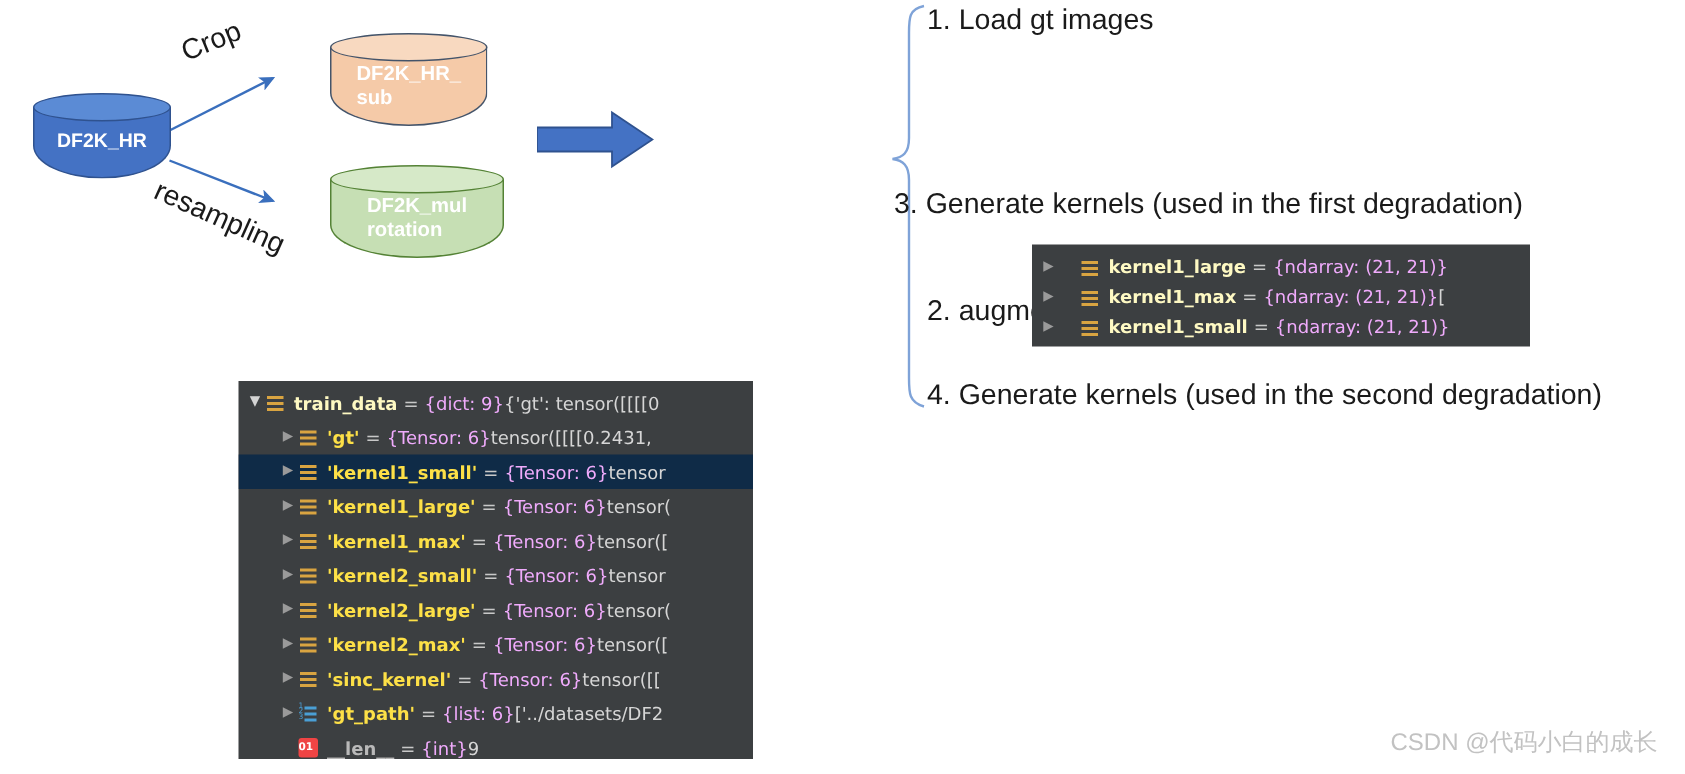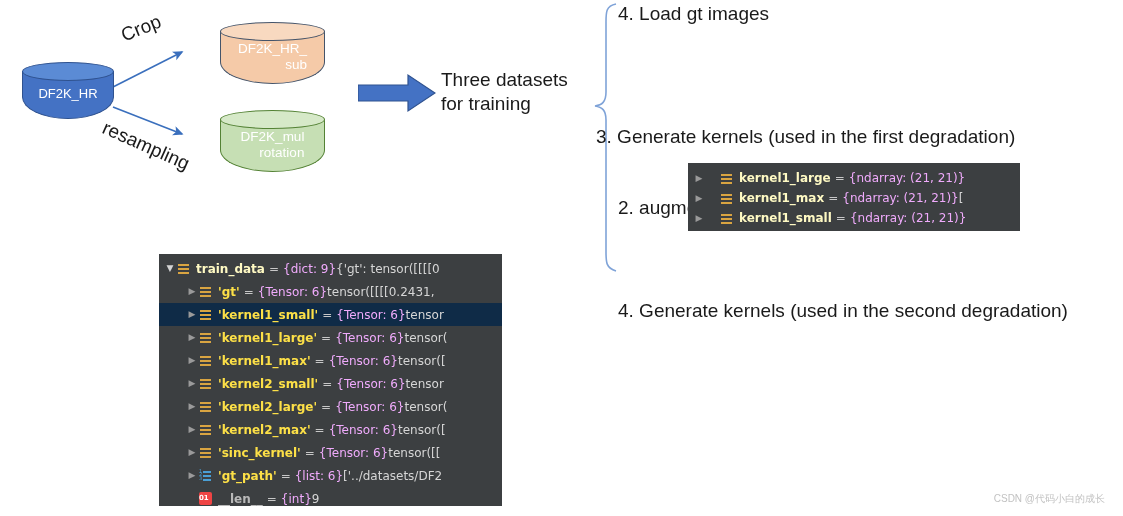--- a/index.html
+++ b/index.html
@@ -21,23 +21,23 @@
     width: 1123px;
     height: 516px;
   }
 
   
   .cyl {
     position: absolute;
     display: flex;
     align-items: center;
     justify-content: center;
-    text-align: right;
+    text-align: left;
     color: #ffffff;
-    font-weight: normal;
+    font-weight: bold;
     line-height: 1.15;
     box-sizing: border-box;
   }
   .cyl .cyl-body {
     position: absolute;
     left: 0; right: 0;
     top: 9px; bottom: 0;
     border-left: 1.6px solid #1f3864;
     border-right: 1.6px solid #1f3864;
     border-bottom: 1.6px solid #1f3864;
@@ -71,21 +71,21 @@
   #cyl-sub {
     left: 220px; top: 22px;
     width: 105px; height: 62px;
     font-size: 13.5px;
   }
   #cyl-sub .cyl-body { background: #f5caa8; border-color: #44546a; }
   #cyl-sub .cyl-top  { background: #f8d9c0; border-color: #44546a; }
 
   #cyl-multi {
     left: 220px; top: 110px;
-    width: 105px; height: 62px;
+    width: 116px; height: 62px;
     font-size: 13.5px;
   }
   #cyl-multi .cyl-body { background: #c6dfb4; border-color: #548235; }
   #cyl-multi .cyl-top  { background: #d6e9c8; border-color: #548235; }
 
   
   .arrow-label {
     position: absolute;
     font-size: 19px;
     color: #1a1a1a;
@@ -115,21 +115,21 @@
   
   .step {
     position: absolute;
     font-size: 19px;
     color: #1a1a1a;
     white-space: nowrap;
   }
   #step-1 { left: 618px; top: 3px; }
   #step-2 { left: 618px; top: 197px; }
   #step-3 { left: 596px; top: 126px; }
-  #step-4 { left: 618px; top: 253px; margin-top: 47px; }
+  #step-4 { left: 618px; top: 253px; }
 
   
   .codebox {
     position: absolute;
     background: #3c3f41;
     font-family: "DejaVu Sans", sans-serif;
     font-size: 12px;
     overflow: hidden;
     box-sizing: border-box;
   }
@@ -239,21 +239,21 @@
   #thin-arrows {
     position: absolute;
     left: 105px; top: 15px;
     width: 130px; height: 155px;
   }
 
   
   #watermark {
     position: absolute;
     right: 18px; bottom: 10px;
-    font-size: 10px;
+    font-size: 16px;
     color: #c2c2c2;
     white-space: nowrap;
     margin-top: 18px;
   }
 </style>
 </head>
 <body>
 
 <div class="stage">
 
@@ -291,31 +291,27 @@
     </span>
   </div>
 
   <div class="arrow-label" id="label-crop">Crop</div>
   <div class="arrow-label" id="label-resampling">resampling</div>
 
   <svg id="block-arrow" viewBox="0 0 78 40" xmlns="http://www.w3.org/2000/svg">
     <path d="M0,12 L50,12 L50,2 L77,20 L50,38 L50,28 L0,28 Z" fill="#4472c4" stroke="#2f528f" stroke-width="1.2"></path>
   </svg>
 
-  <div id="three-datasets">
-    <span>Three datasets</span><br>
-    <span>for training</span>
-  </div>
 
   <svg id="brace" viewBox="0 0 26 285" xmlns="http://www.w3.org/2000/svg">
     <path d="M24,4 C14,6 14,12 14,22 L14,92 C14,102 10,105 3,106
              C10,107 14,110 14,120 L14,252 C14,262 14,268 24,271" fill="none" stroke="#7fa3d8" stroke-width="1.6"></path>
   </svg>
 
-  <div class="step" id="step-1">4. Load gt images</div>
+  <div class="step" id="step-1">1. Load gt images</div>
   <div class="step" id="step-2">2. augmentation for training: flip, rotation</div>
   <div class="step" id="step-3">3. Generate kernels (used in the first degradation)</div>
   <div class="step" id="step-4">4. Generate kernels (used in the second degradation)</div>
 
   <div class="codebox" id="kernel-box">
     <div class="coderow">
       <span class="tri">▶</span>
       <span class="ico db"></span>
       <span class="nm-blue">kernel1_large</span>
       <span class="eq">=</span>

